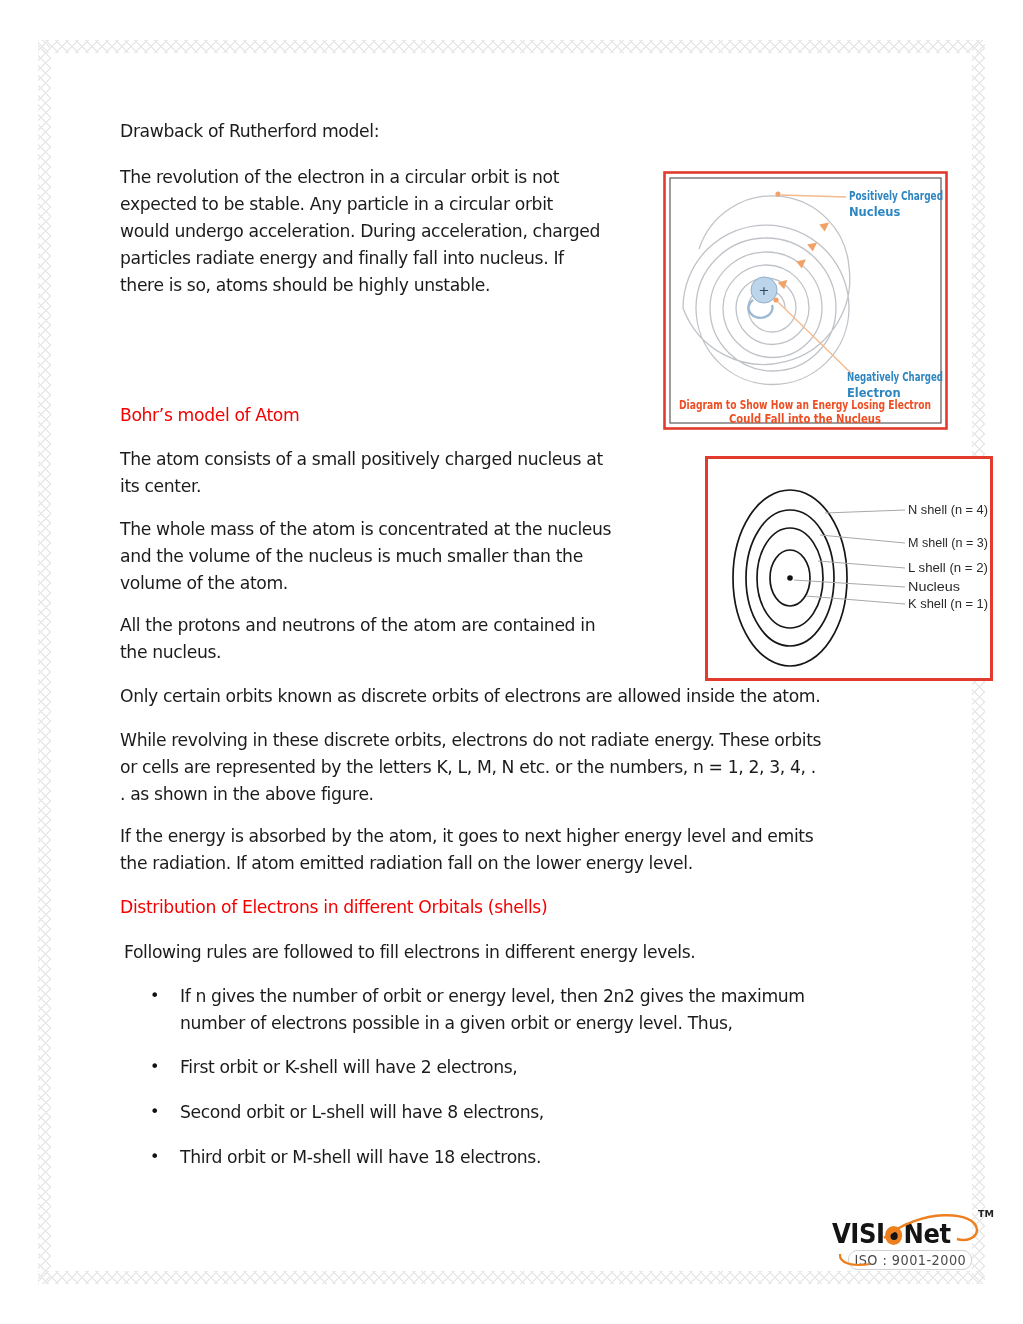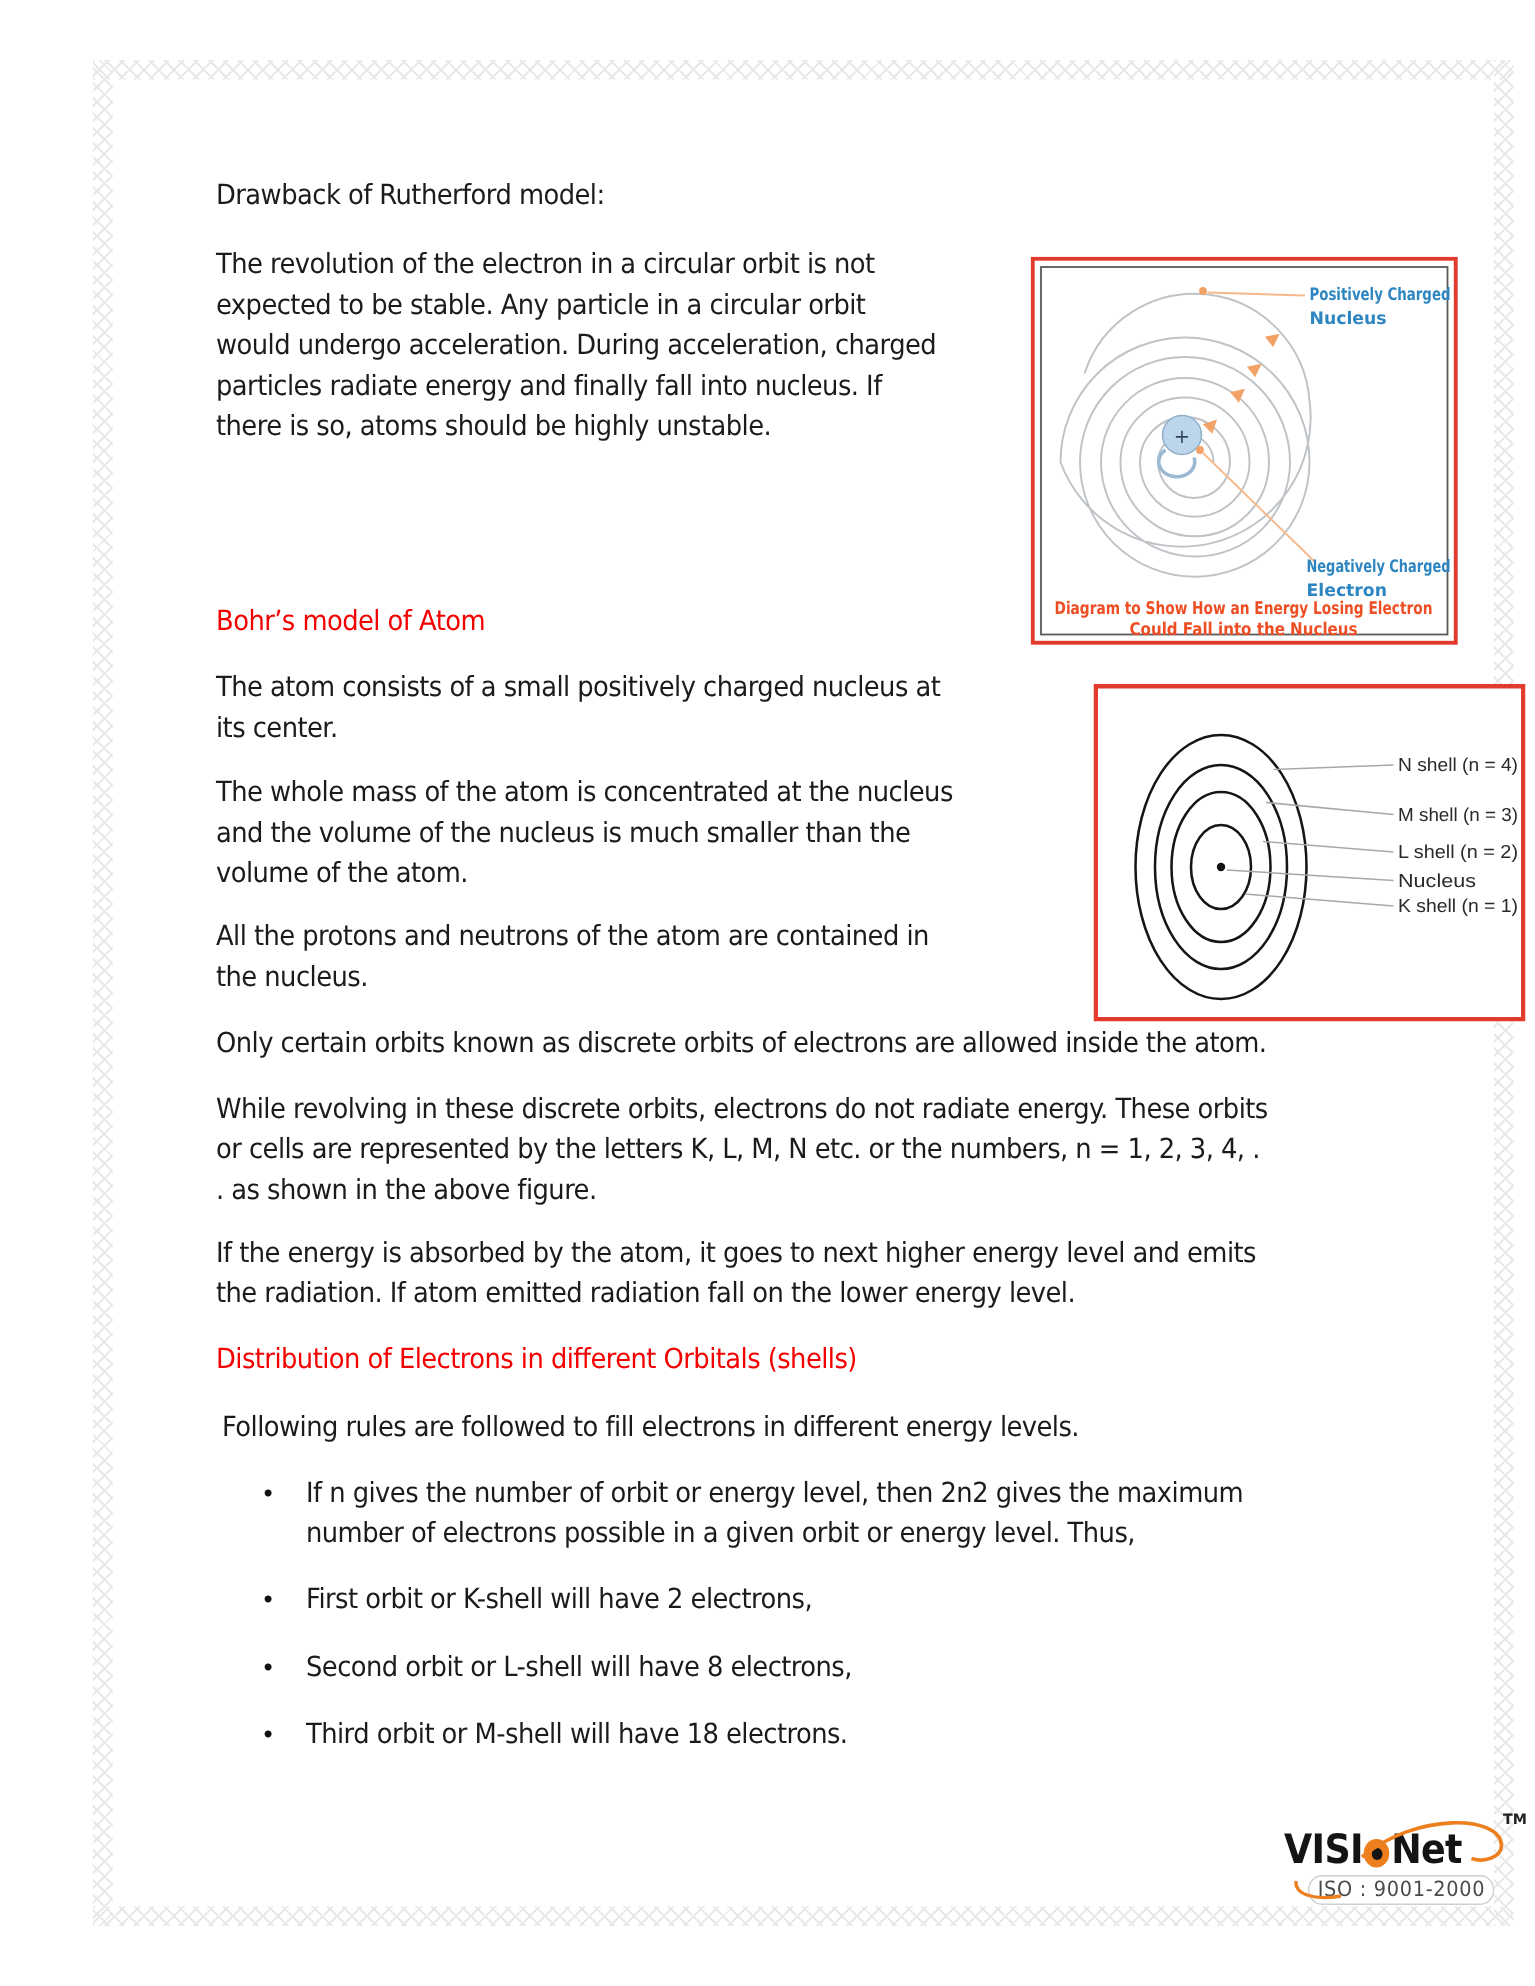--- a/index.html
+++ b/index.html
@@ -1,20 +1,20 @@
 <!DOCTYPE html>
 <html><head>
 <meta charset="utf-8">
 <style>
   html,body{margin:0;padding:0;}
   body{
     width:1023px;height:1324px;background:#ffffff;position:relative;overflow:hidden;
     font-family:"DejaVu Sans","Liberation Sans",sans-serif;color:#1b1b1b;
   }
-  .canvas{position:absolute;inset:0;margin-left:24px;}
+  .canvas{position:absolute;inset:0;}
   
   .zz{
     position:absolute;
     background:
       repeating-linear-gradient(45deg,#e9e9e9 0 1.4px,rgba(0,0,0,0) 1.4px 7px),
       repeating-linear-gradient(135deg,#e9e9e9 0 1.4px,rgba(0,0,0,0) 1.4px 7px);
   }
   .zz-top{left:38px;top:40px;width:947px;height:13px;}
   .zz-bottom{left:38px;top:1271px;width:947px;height:13px;}
   .zz-left{left:38px;top:40px;width:13px;height:1244px;}

